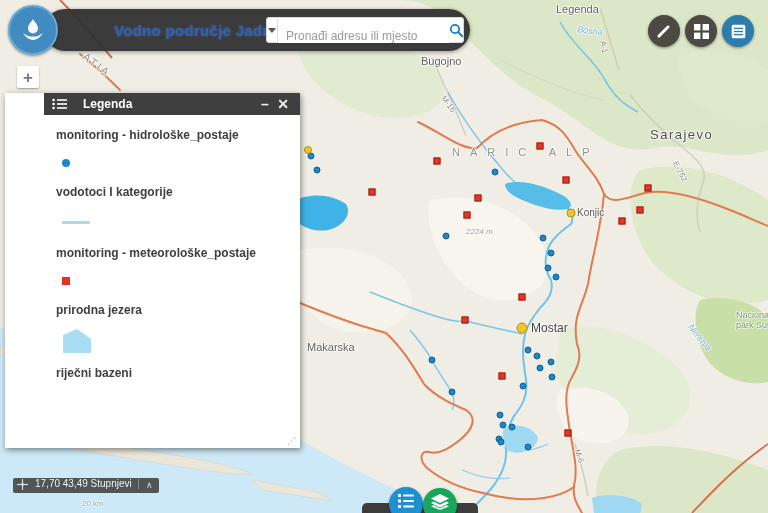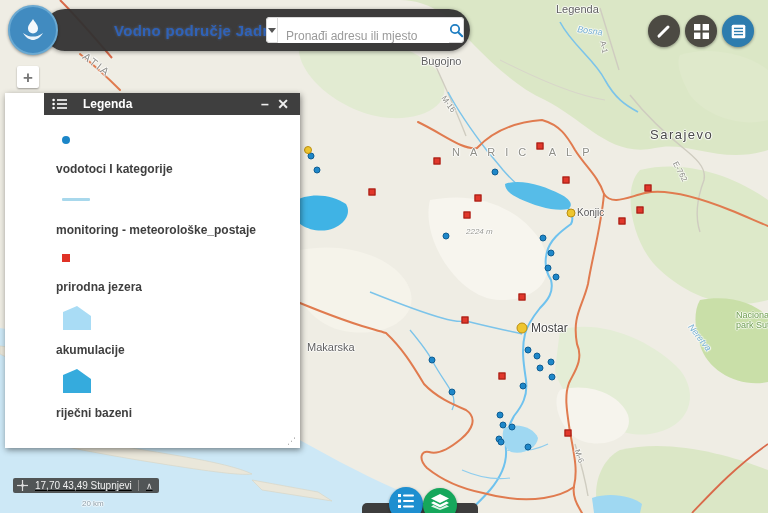--- a/index.html
+++ b/index.html
@@ -55,21 +55,21 @@
   #legend-body{flex:1;overflow:hidden;padding:4px 12px 0 12px;position:relative;}
   .legend-item-label{font-size:12px;font-weight:bold;color:#3f3f3f;margin:9px 0 0 0;}
   .legend-symbol-row{height:26px;display:flex;align-items:center;margin:8px 0 6px 6px;}
   .sym-dot{width:8px;height:8px;border-radius:50%;background:#1c86c8;}
   .sym-square{width:8px;height:8px;background:#e03226;}
   .sym-line{width:28px;height:3px;background:#a8d8ec;border-radius:1px;}
   #legend-resize{position:absolute;right:3px;bottom:2px;color:#999;font-size:9px;cursor:nwse-resize;letter-spacing:1px;}
 
   
   #coord-widget{position:absolute;left:13px;top:478px;height:15px;z-index:11;background:rgba(64,64,64,.88);
-    border-radius:2px;display:flex;align-items:center;padding:0 3px;gap:4px;text-decoration:underline;}
+    border-radius:2px;display:flex;padding:0 3px;gap:4px;}
   #coord-text{color:#f0f0f0;font-size:10px;white-space:nowrap;padding:0 2px;}
   #coord-sep{width:1px;height:11px;background:#888;}
   .coord-btn{display:flex;align-items:center;justify-content:center;width:13px;height:13px;cursor:pointer;color:#ddd;font-size:9px;}
 
   
   #bottom-bar{position:absolute;left:362px;top:503px;width:116px;height:14px;background:#3d3d3d;
     border-radius:5px 5px 0 0;z-index:10;}
   .action-circle{position:absolute;width:34px;height:34px;border-radius:50%;z-index:11;cursor:pointer;
     display:flex;align-items:flex-start;justify-content:center;box-shadow:0 1px 3px rgba(0,0,0,.35);}
   #legend-action-btn{left:389px;top:487px;background:#1e8fd0;}
@@ -250,20 +250,21 @@
         <circle cx="1.6" cy="10" r="1.3" fill="#fff"></circle>
           <line x1="5" y1="10" x2="15" y2="10" stroke="#fff" stroke-width="1.6"></line>
       </svg>
       <span id="legend-title">Legenda</span>
       <span class="spacer"></span>
       <span class="panel-ctrl">–</span>
       <span class="panel-ctrl">✕</span>
     </div>
     <div id="legend-body">
       <div class="legend-item">
+        <div class="legend-item-label">monitoring - hidrološke_postaje</div>
         <div class="legend-symbol-row">
             <span class="sym-dot"></span>
           </div>
       </div>
       <div class="legend-item">
         <div class="legend-item-label">vodotoci I kategorije</div>
         <div class="legend-symbol-row" style="height:30px;">
             <span class="sym-line"></span>
           </div>
       </div>
@@ -271,28 +272,20 @@
         <div class="legend-item-label">monitoring - meteorološke_postaje</div>
         <div class="legend-symbol-row">
             <span class="sym-square"></span>
           </div>
       </div>
       <div class="legend-item">
         <div class="legend-item-label">prirodna jezera</div>
         <div class="legend-symbol-row" style="height:32px;">
           <svg width="30" height="26" viewBox="0 0 30 26">
             <polygon points="1,7 15,1 29,11 29,25 1,25" fill="#a9dcf5"></polygon>
-          </svg>
-        </div>
-      </div>
-      <div class="legend-item">
-        <div class="legend-item-label">akumulacije</div>
-        <div class="legend-symbol-row" style="height:32px;">
-          <svg width="30" height="26" viewBox="0 0 30 26">
-            <polygon points="1,7 15,1 29,11 29,25 1,25" fill="#35abdd"></polygon>
           </svg>
         </div>
       </div>
       <div class="legend-item">
         <div class="legend-item-label">riječni bazeni</div>
 
       </div>
       <span id="legend-resize">⋰</span>
     </div>
   </div>

